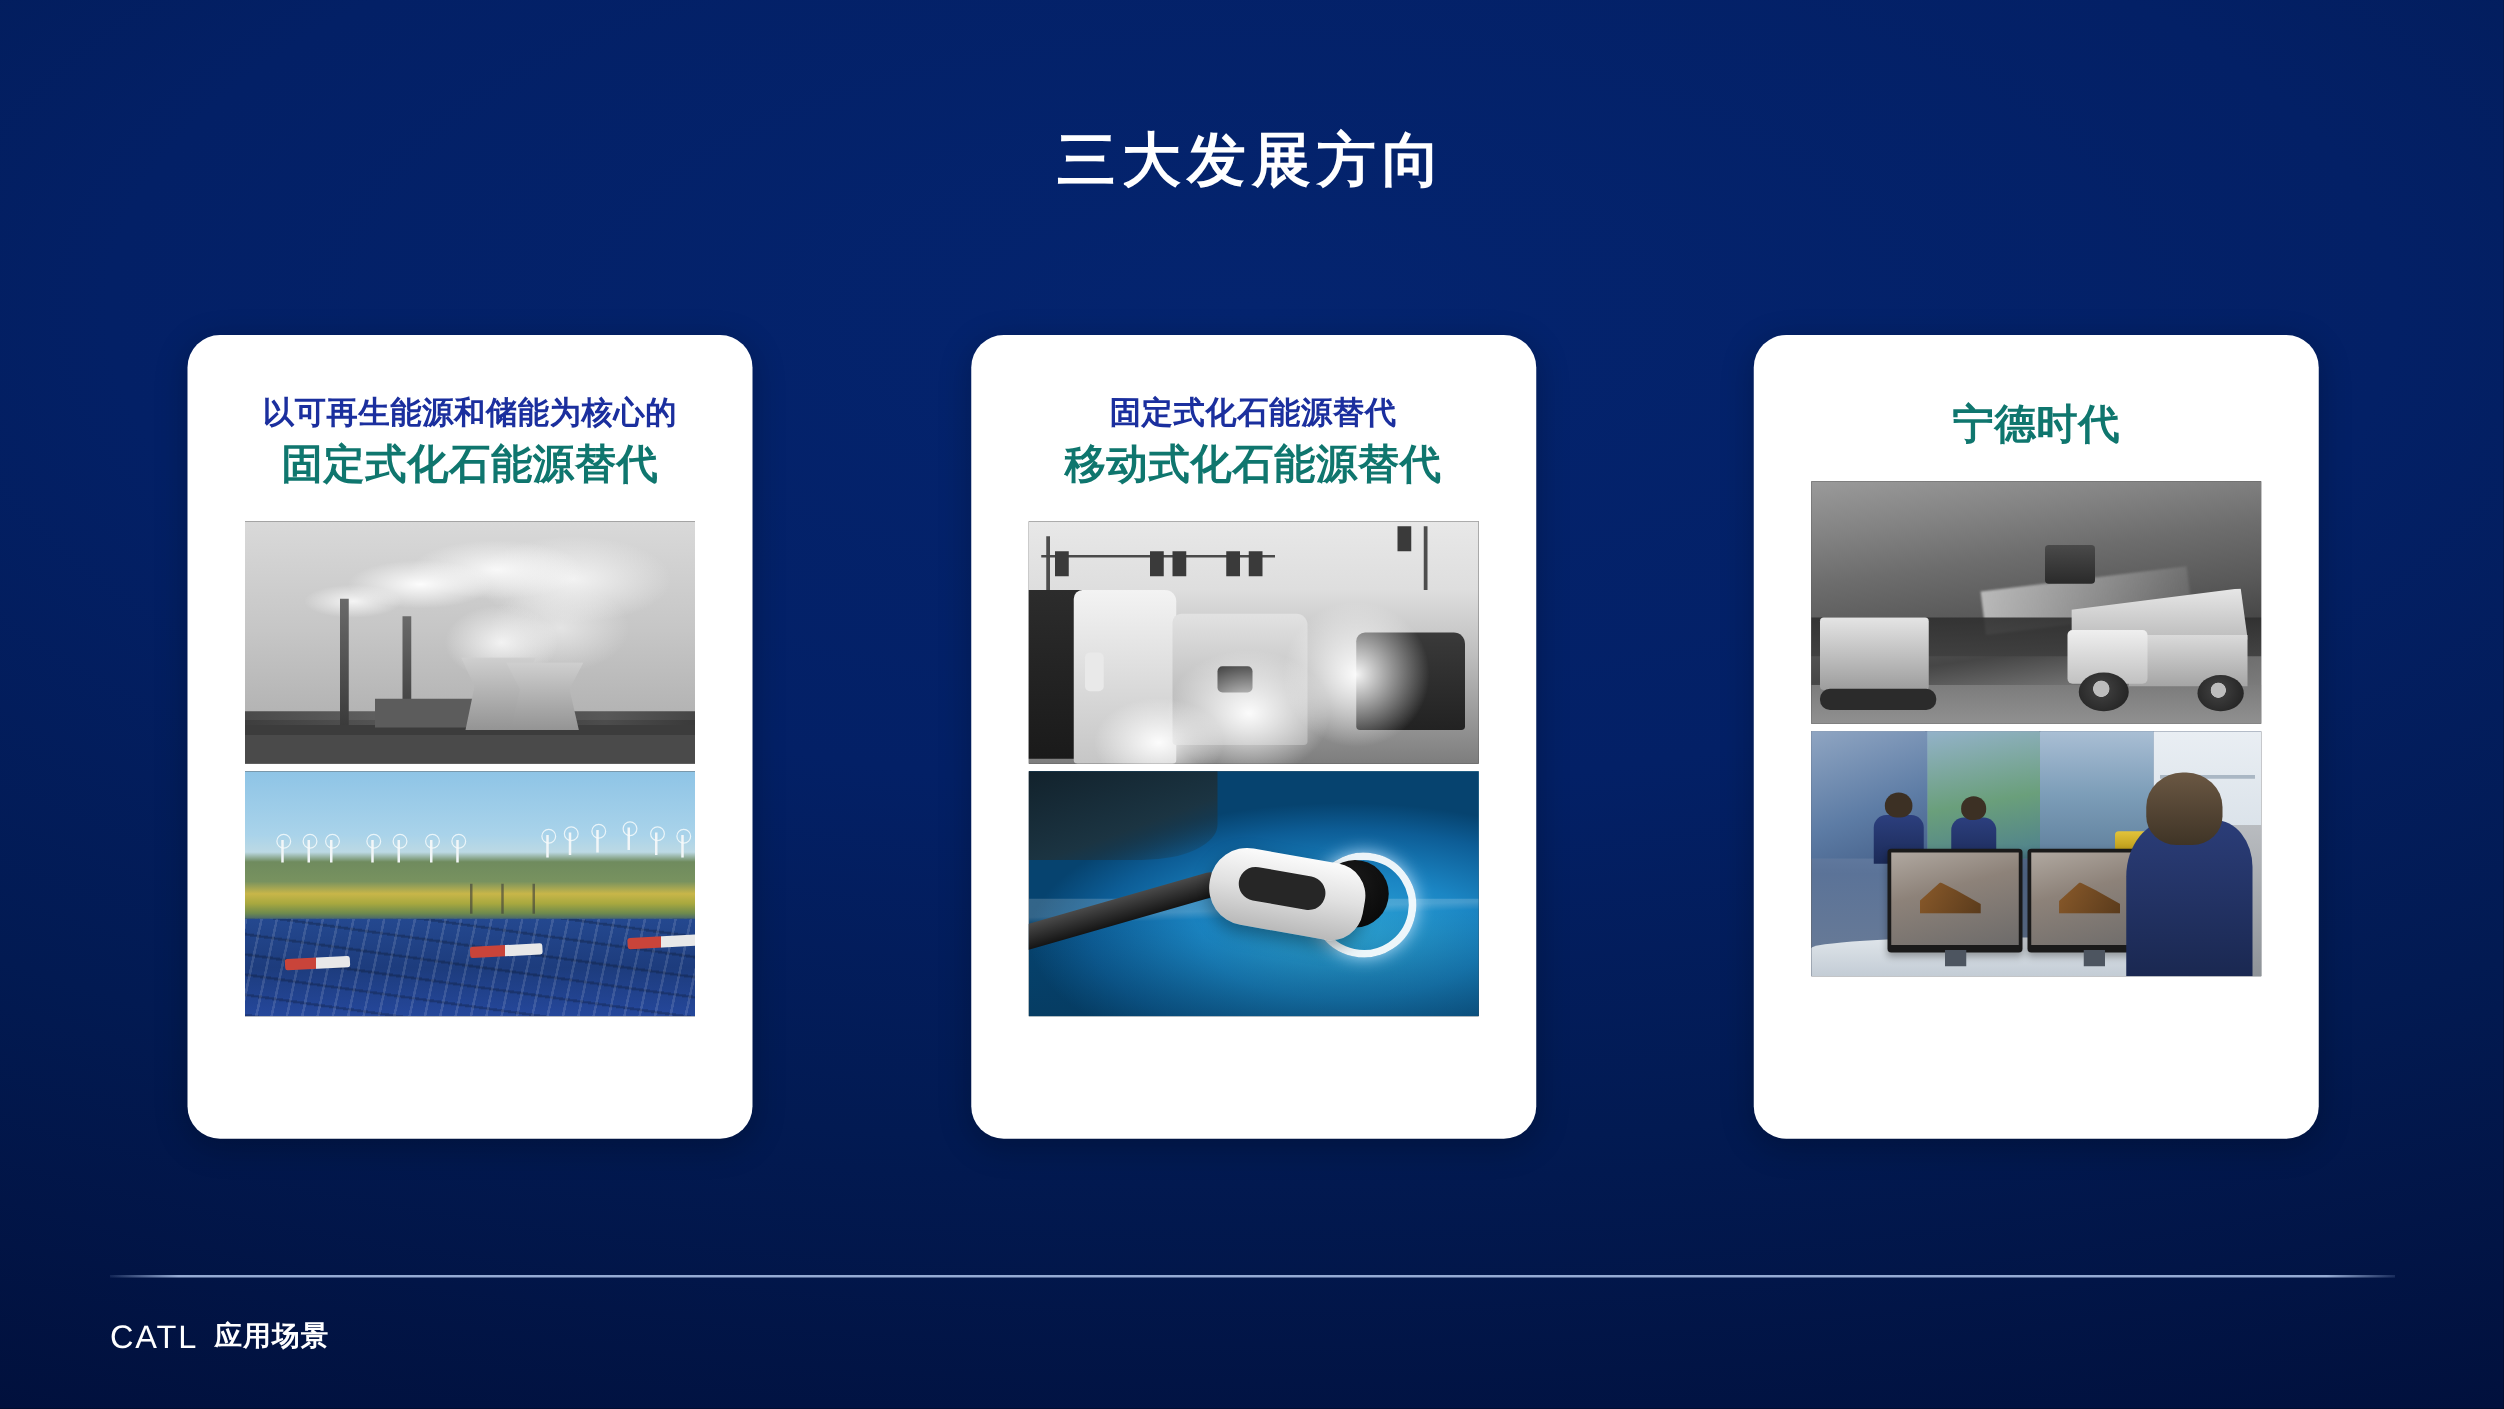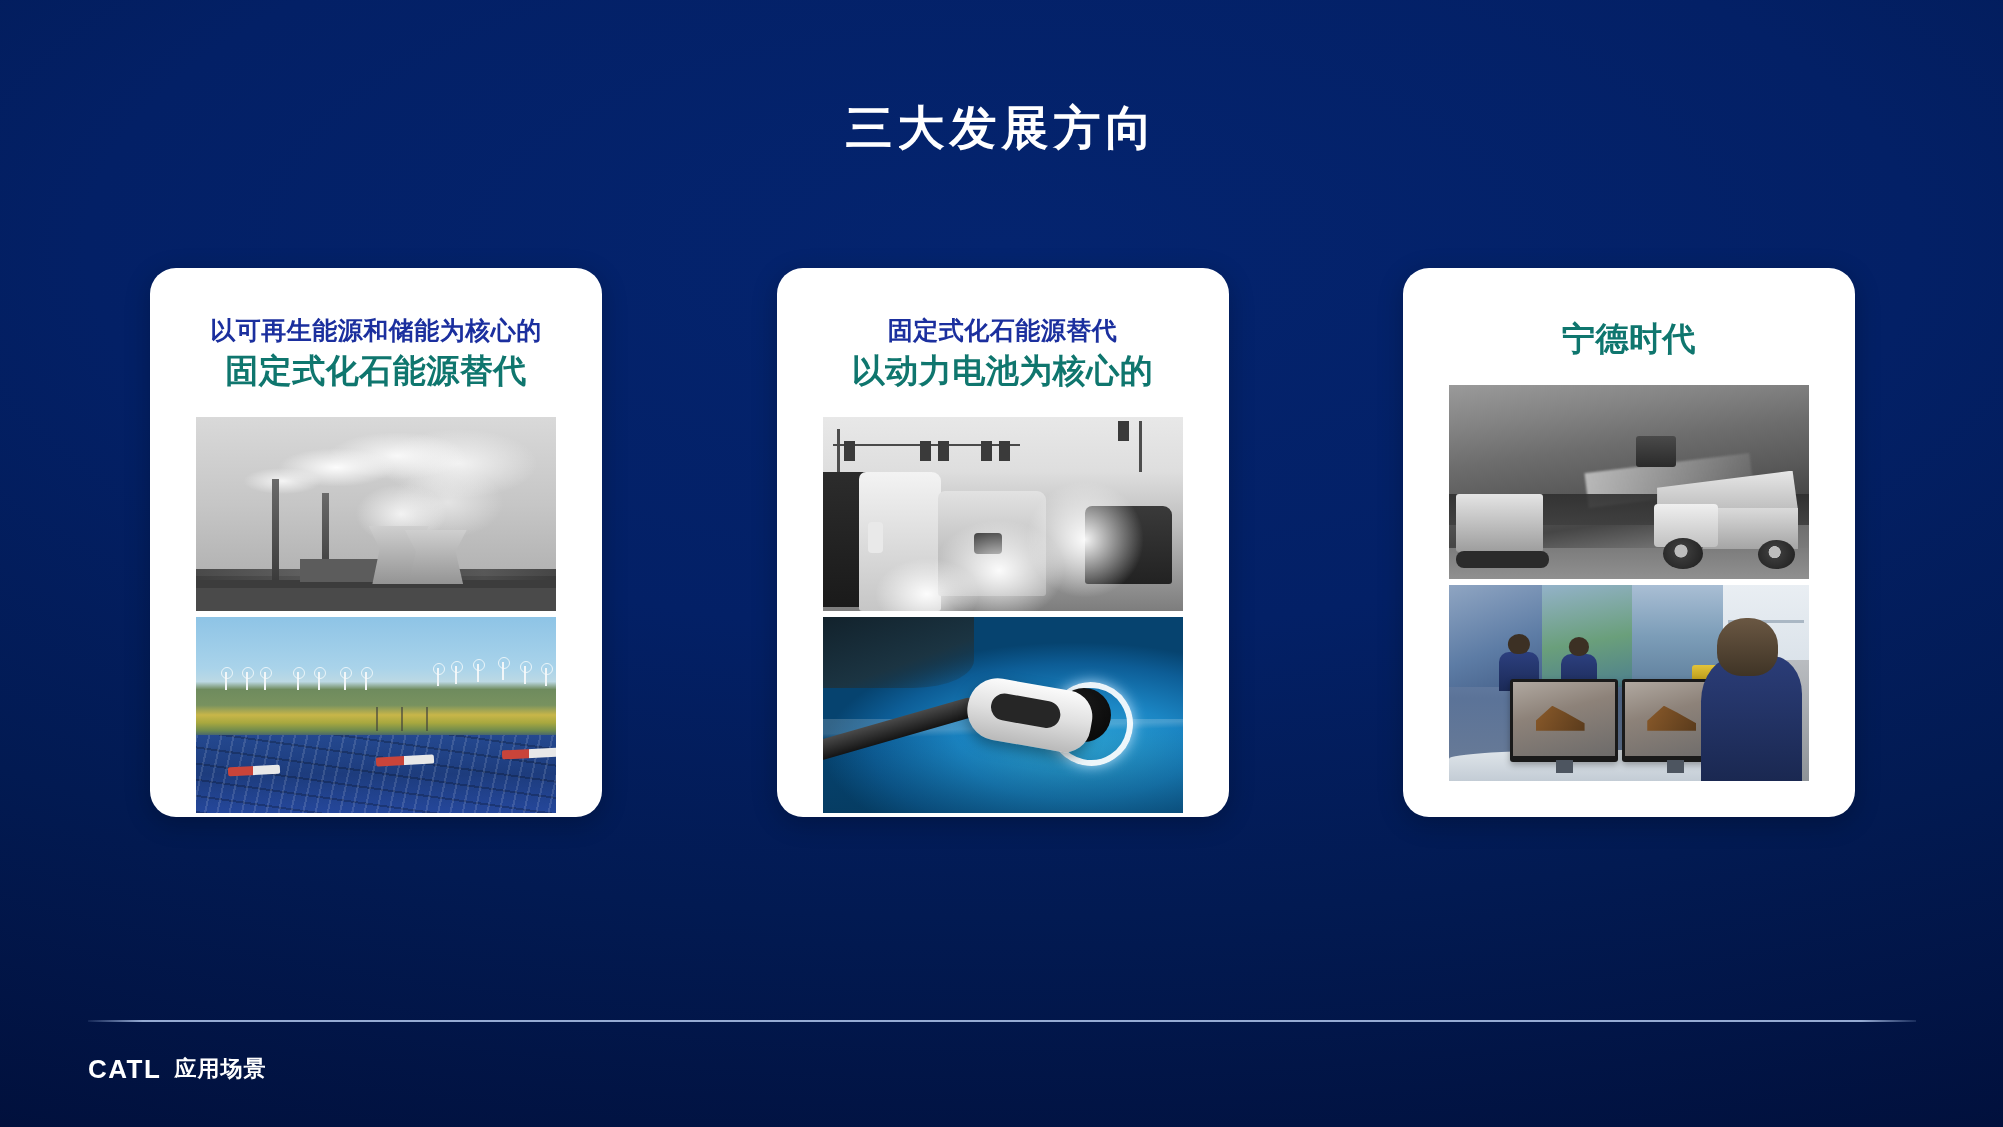--- a/index.html
+++ b/index.html
@@ -44,21 +44,21 @@
     top: 268px;
     left: 150px;
     width: 1705px;
     height: 643px;
     display: flex;
     justify-content: space-between;
   }
 
   .card {
     width: 452px;
-    height: 549px;
+    height: 643px;
     background: #ffffff;
     border-radius: 26px;
     box-shadow: 0 6px 26px rgba(0, 0, 0, 0.24);
     display: flex;
     flex-direction: column;
     align-items: center;
     box-sizing: border-box;
     padding-top: 46px;
   }
 
@@ -489,21 +489,21 @@
     position: absolute;
     left: 88px;
     top: 1056px;
     display: flex;
     align-items: center;
     gap: 13px;
     color: #ffffff;
   }
   #logo-catl {
     font-size: 26px;
-    font-weight: 700;
+    font-weight: 400;
     letter-spacing: 1.5px;
     line-height: 1;
   }
   #logo-cn {
     font-size: 22px;
     font-weight: 600;
     letter-spacing: 1px;
     line-height: 1;
   }
 </style>
@@ -558,21 +558,21 @@
             <div class="panel-roof pr3"></div>
           </div>
         </div>
 
       </div>
     </div>
 
     <div class="card">
       <div class="card-heading">
         <span class="card-line1">固定式化石能源替代</span>
-        <span class="card-line2">以动力电池为核心的</span>
+        <span class="card-line2">移动式化石能源替代</span>
       </div>
       <div class="card-images">
 
         <div class="photo">
           <div class="img-traffic">
             <div class="pole" style="left:4%"></div>
             <div class="pole" style="left:88%; top:2%; height:26%"></div>
             <div class="signal-bar"></div>
             <div class="signal-box" style="left:6%"></div>
             <div class="signal-box" style="left:27%"></div>

